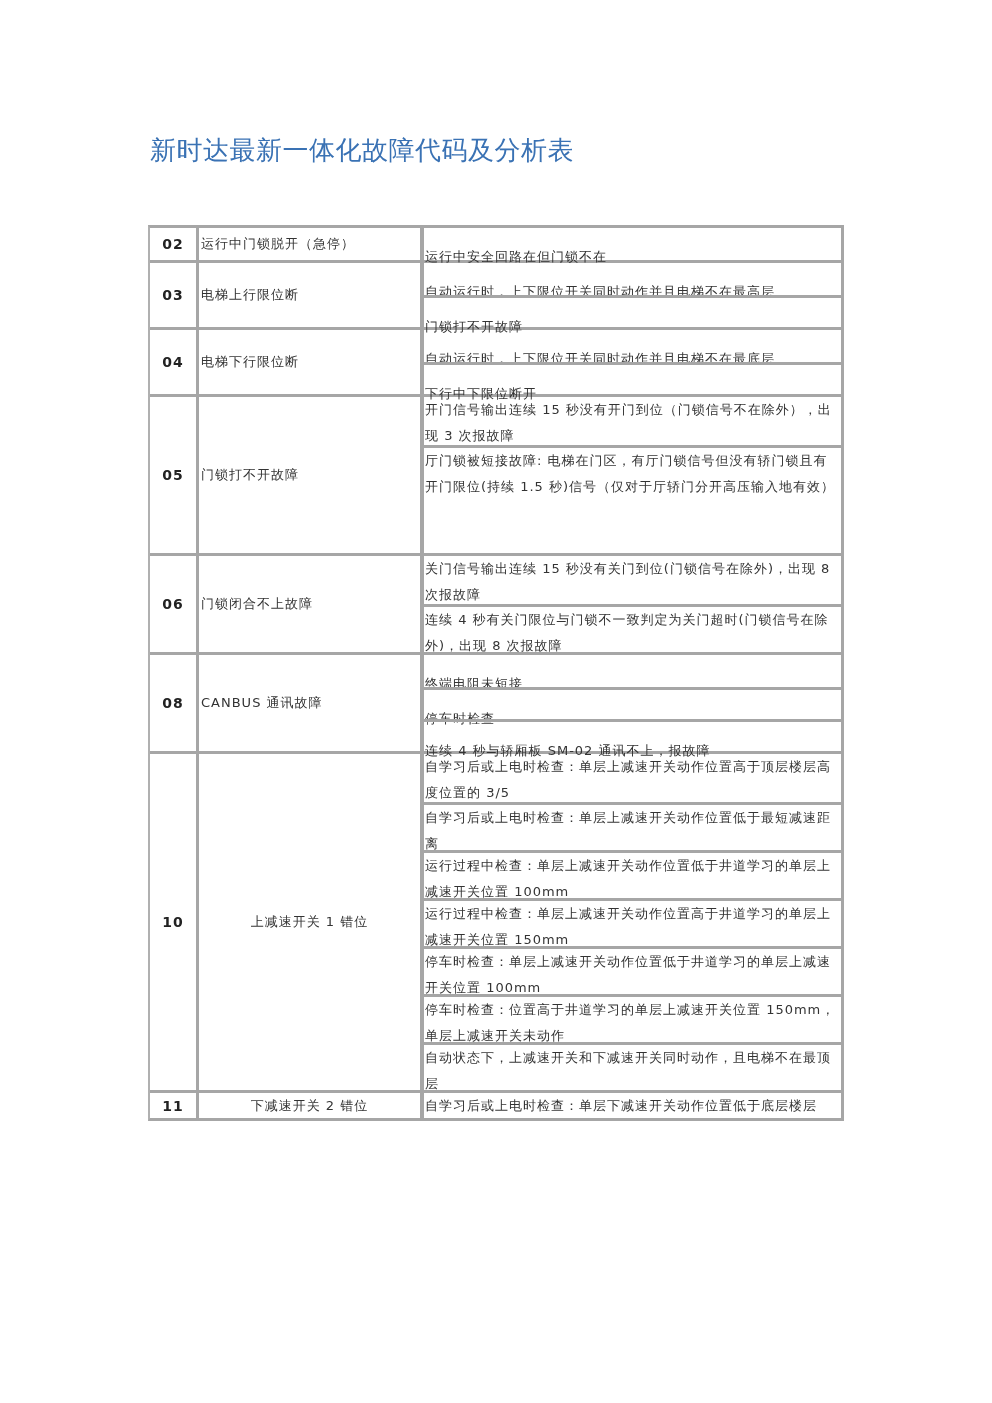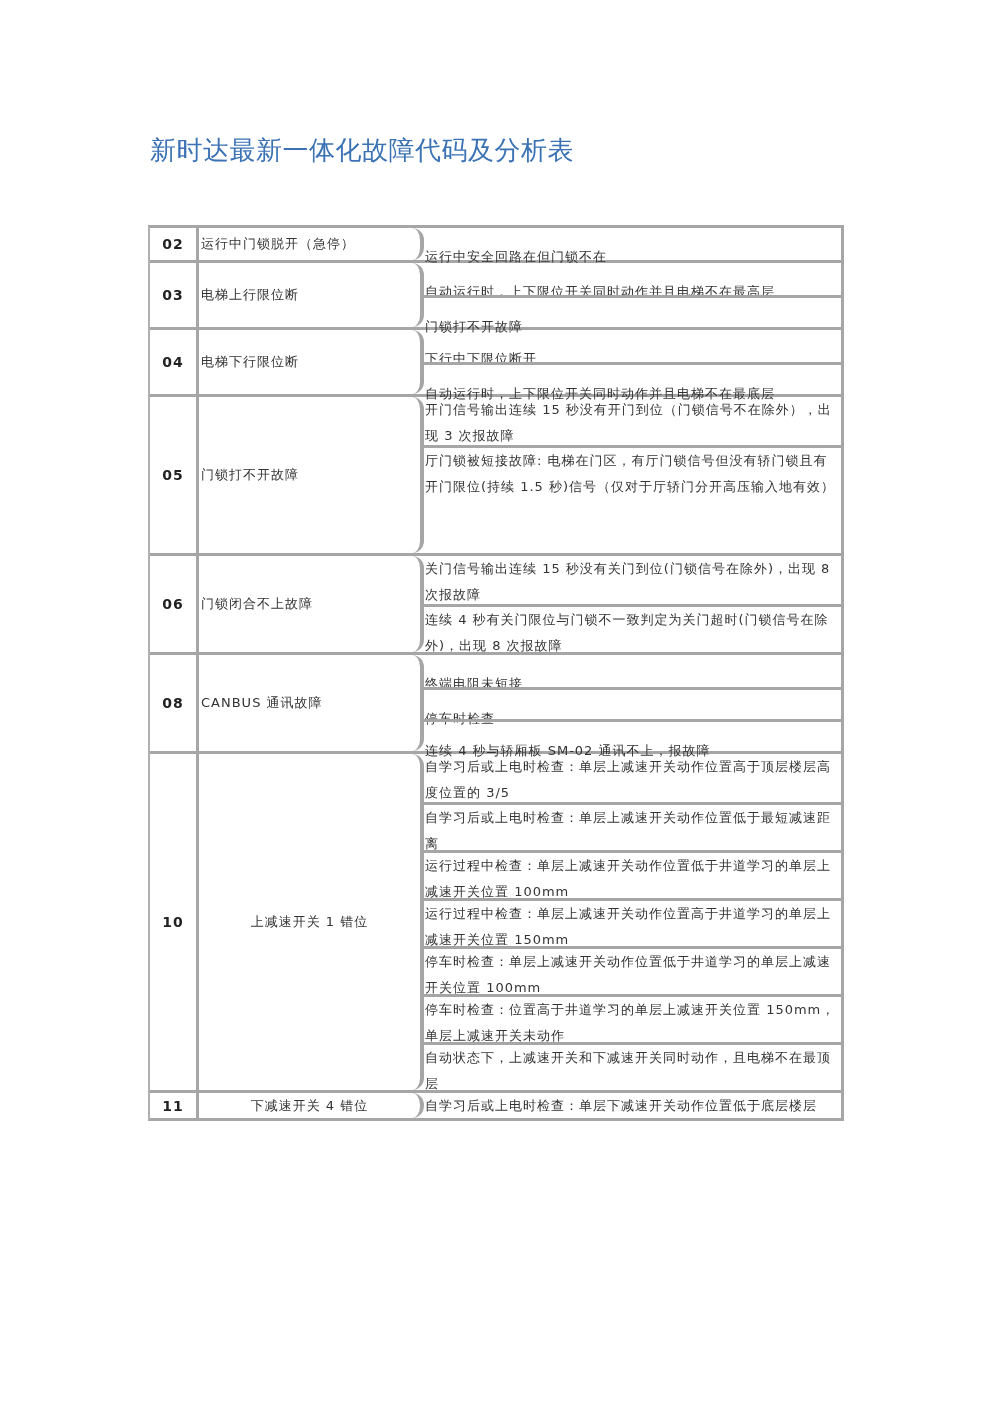--- a/index.html
+++ b/index.html
@@ -23,21 +23,21 @@
   }
   .row:first-child { border-top: none; }
   .code {
     width: 49px; flex: none; display: flex; align-items: center; justify-content: center;
     font-weight: bold; font-size: 14px; color: #222222; letter-spacing: 1px;
     border-right: 3px solid #a6a6a6; box-sizing: border-box;
   }
   .name {
     width: 225px; flex: none; display: flex; align-items: center;
     font-size: 13px; color: #333333; padding-left: 2px; letter-spacing: 1px;
-    border-right: 4px solid #a6a6a6; box-sizing: border-box; border-radius: 12px;
+    border-right: 4px solid #a6a6a6; box-sizing: border-box;
   }
   .name.center { justify-content: center; padding-left: 0; }
   .causes { flex: 1; display: flex; flex-direction: column; }
   .cause {
     font-size: 13px; line-height: 26px; color: #333333; letter-spacing: 1px;
     padding: 0 0 0 1px; border-top: 3px solid #a6a6a6; box-sizing: border-box;
   }
   .cause:first-child { border-top: none; }
   .h1 { height: 32px; padding-top: 16px; }
   .h2 { height: 48px; padding-top: 0px; }
@@ -64,22 +64,22 @@
     <div class="causes">
       <div class="cause h1">自动运行时，上下限位开关同时动作并且电梯不在最高层</div>
       <div class="cause h1">门锁打不开故障</div>
     </div>
   </div>
 
   <div class="row">
     <div class="code">04</div>
     <div class="name">电梯下行限位断</div>
     <div class="causes">
+      <div class="cause h1">自动运行时，上下限位开关同时动作并且电梯不在最底层</div>
       <div class="cause h1">下行中下限位断开</div>
-      <div class="cause h1">自动运行时，上下限位开关同时动作并且电梯不在最底层</div>
     </div>
   </div>
 
   <div class="row">
     <div class="code">05</div>
     <div class="name">门锁打不开故障</div>
     <div class="causes">
       <div class="cause h2">开门信号输出连续 15 秒没有开门到位（门锁信号不在除外），出现 3 次报故障</div>
       <div class="cause h3">厅门锁被短接故障: 电梯在门区，有厅门锁信号但没有轿门锁且有开门限位(持续 1.5 秒)信号（仅对于厅轿门分开高压输入地有效）</div>
     </div>
@@ -113,19 +113,19 @@
       <div class="cause h2">运行过程中检查：单层上减速开关动作位置低于井道学习的单层上减速开关位置 100mm</div>
       <div class="cause h2">运行过程中检查：单层上减速开关动作位置高于井道学习的单层上减速开关位置 150mm</div>
       <div class="cause h2">停车时检查：单层上减速开关动作位置低于井道学习的单层上减速开关位置 100mm</div>
       <div class="cause h2">停车时检查：位置高于井道学习的单层上减速开关位置 150mm，单层上减速开关未动作</div>
       <div class="cause h2">自动状态下，上减速开关和下减速开关同时动作，且电梯不在最顶层</div>
     </div>
   </div>
 
   <div class="row">
     <div class="code">11</div>
-    <div class="name center">下减速开关 4 错位</div>
+    <div class="name center">下减速开关 2 错位</div>
     <div class="causes">
       <div class="cause" style="height:25px">自学习后或上电时检查：单层下减速开关动作位置低于底层楼层</div>
     </div>
   </div>
 
 </div>
 
 </body></html>

